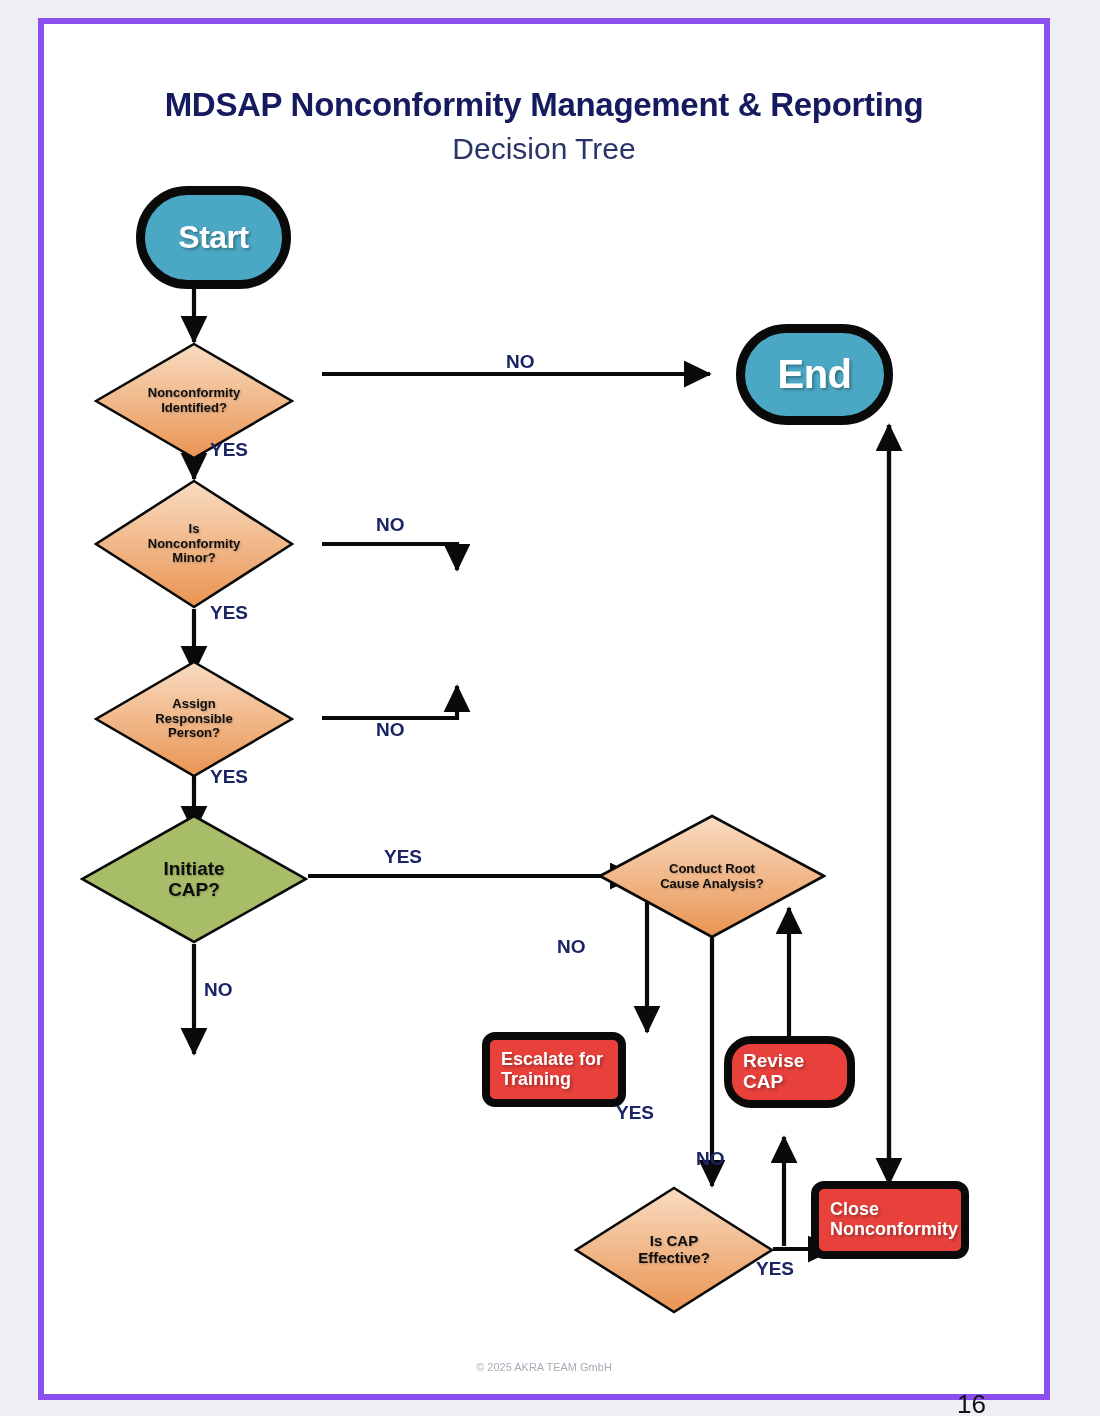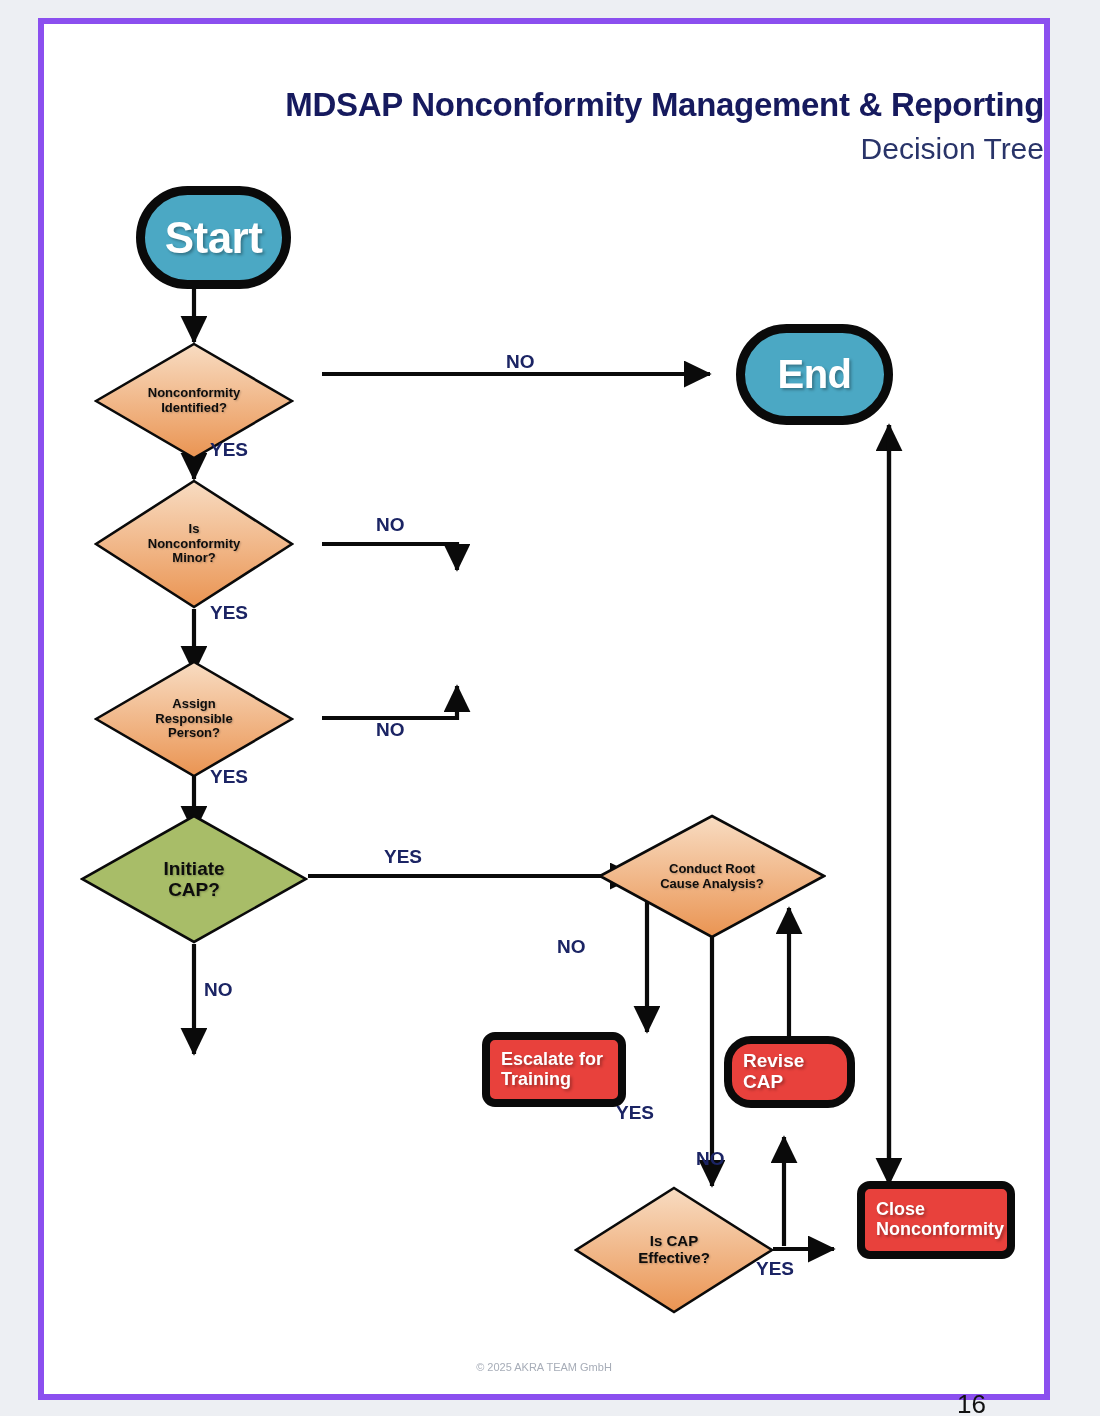--- a/index.html
+++ b/index.html
@@ -23,21 +23,21 @@
     outline: 3px solid #ffffff;
     outline-offset: -9px;
   }
 
   
   #title-block {
     position: absolute;
     left: 0;
     top: 62px;
     width: 100%;
-    text-align: right;
+    text-align: center;
   }
   #doc-title {
     font-size: 33px;
     font-weight: bold;
     color: #161a5e;
     letter-spacing: -0.3px;
     line-height: 1.15;
   }
   #doc-subtitle {
     font-size: 30px;
@@ -70,21 +70,21 @@
     z-index: 3;
   }
 
   
   .terminator {
     justify-content: center;
     background: #4ba8c4;
     border: 9px solid #0a0a0a;
     border-radius: 60px;
     color: #ffffff;
-    font-size: 44px;
+    font-size: 32px;
     font-weight: bold;
     text-shadow: 2px 2px 3px rgba(0,0,0,0.30);
     letter-spacing: -0.5px;
   }
 
   
   .diamond-wrap { position: absolute; z-index: 3; }
   .diamond-shape {
     position: absolute;
     left: 0; top: 0;
@@ -325,21 +325,21 @@
       <div>
         <div>Escalate for</div>
         <div>Training</div>
       </div>
     </div>
 
     <div class="node redbox mid" style="left:680px; top:1012px; width:131px; height:72px; justify-content:center;border-radius:27px;">
       <span>Revise CAP</span>
     </div>
 
-    <div class="node redbox sml" style="left:813px; top:1157px; width:158px; height:78px;">
+    <div class="node redbox sml" style="left:767px; top:1157px; width:158px; height:78px;">
       <div>
         <div>Close</div>
         <div>Nonconformity</div>
       </div>
     </div>
 
     <div class="edge-label" style="left:462px; top:327px;">NO</div>
     <div class="edge-label" style="left:166px; top:415px;">YES</div>
     <div class="edge-label" style="left:332px; top:490px;">NO</div>
     <div class="edge-label" style="left:166px; top:578px;">YES</div>

